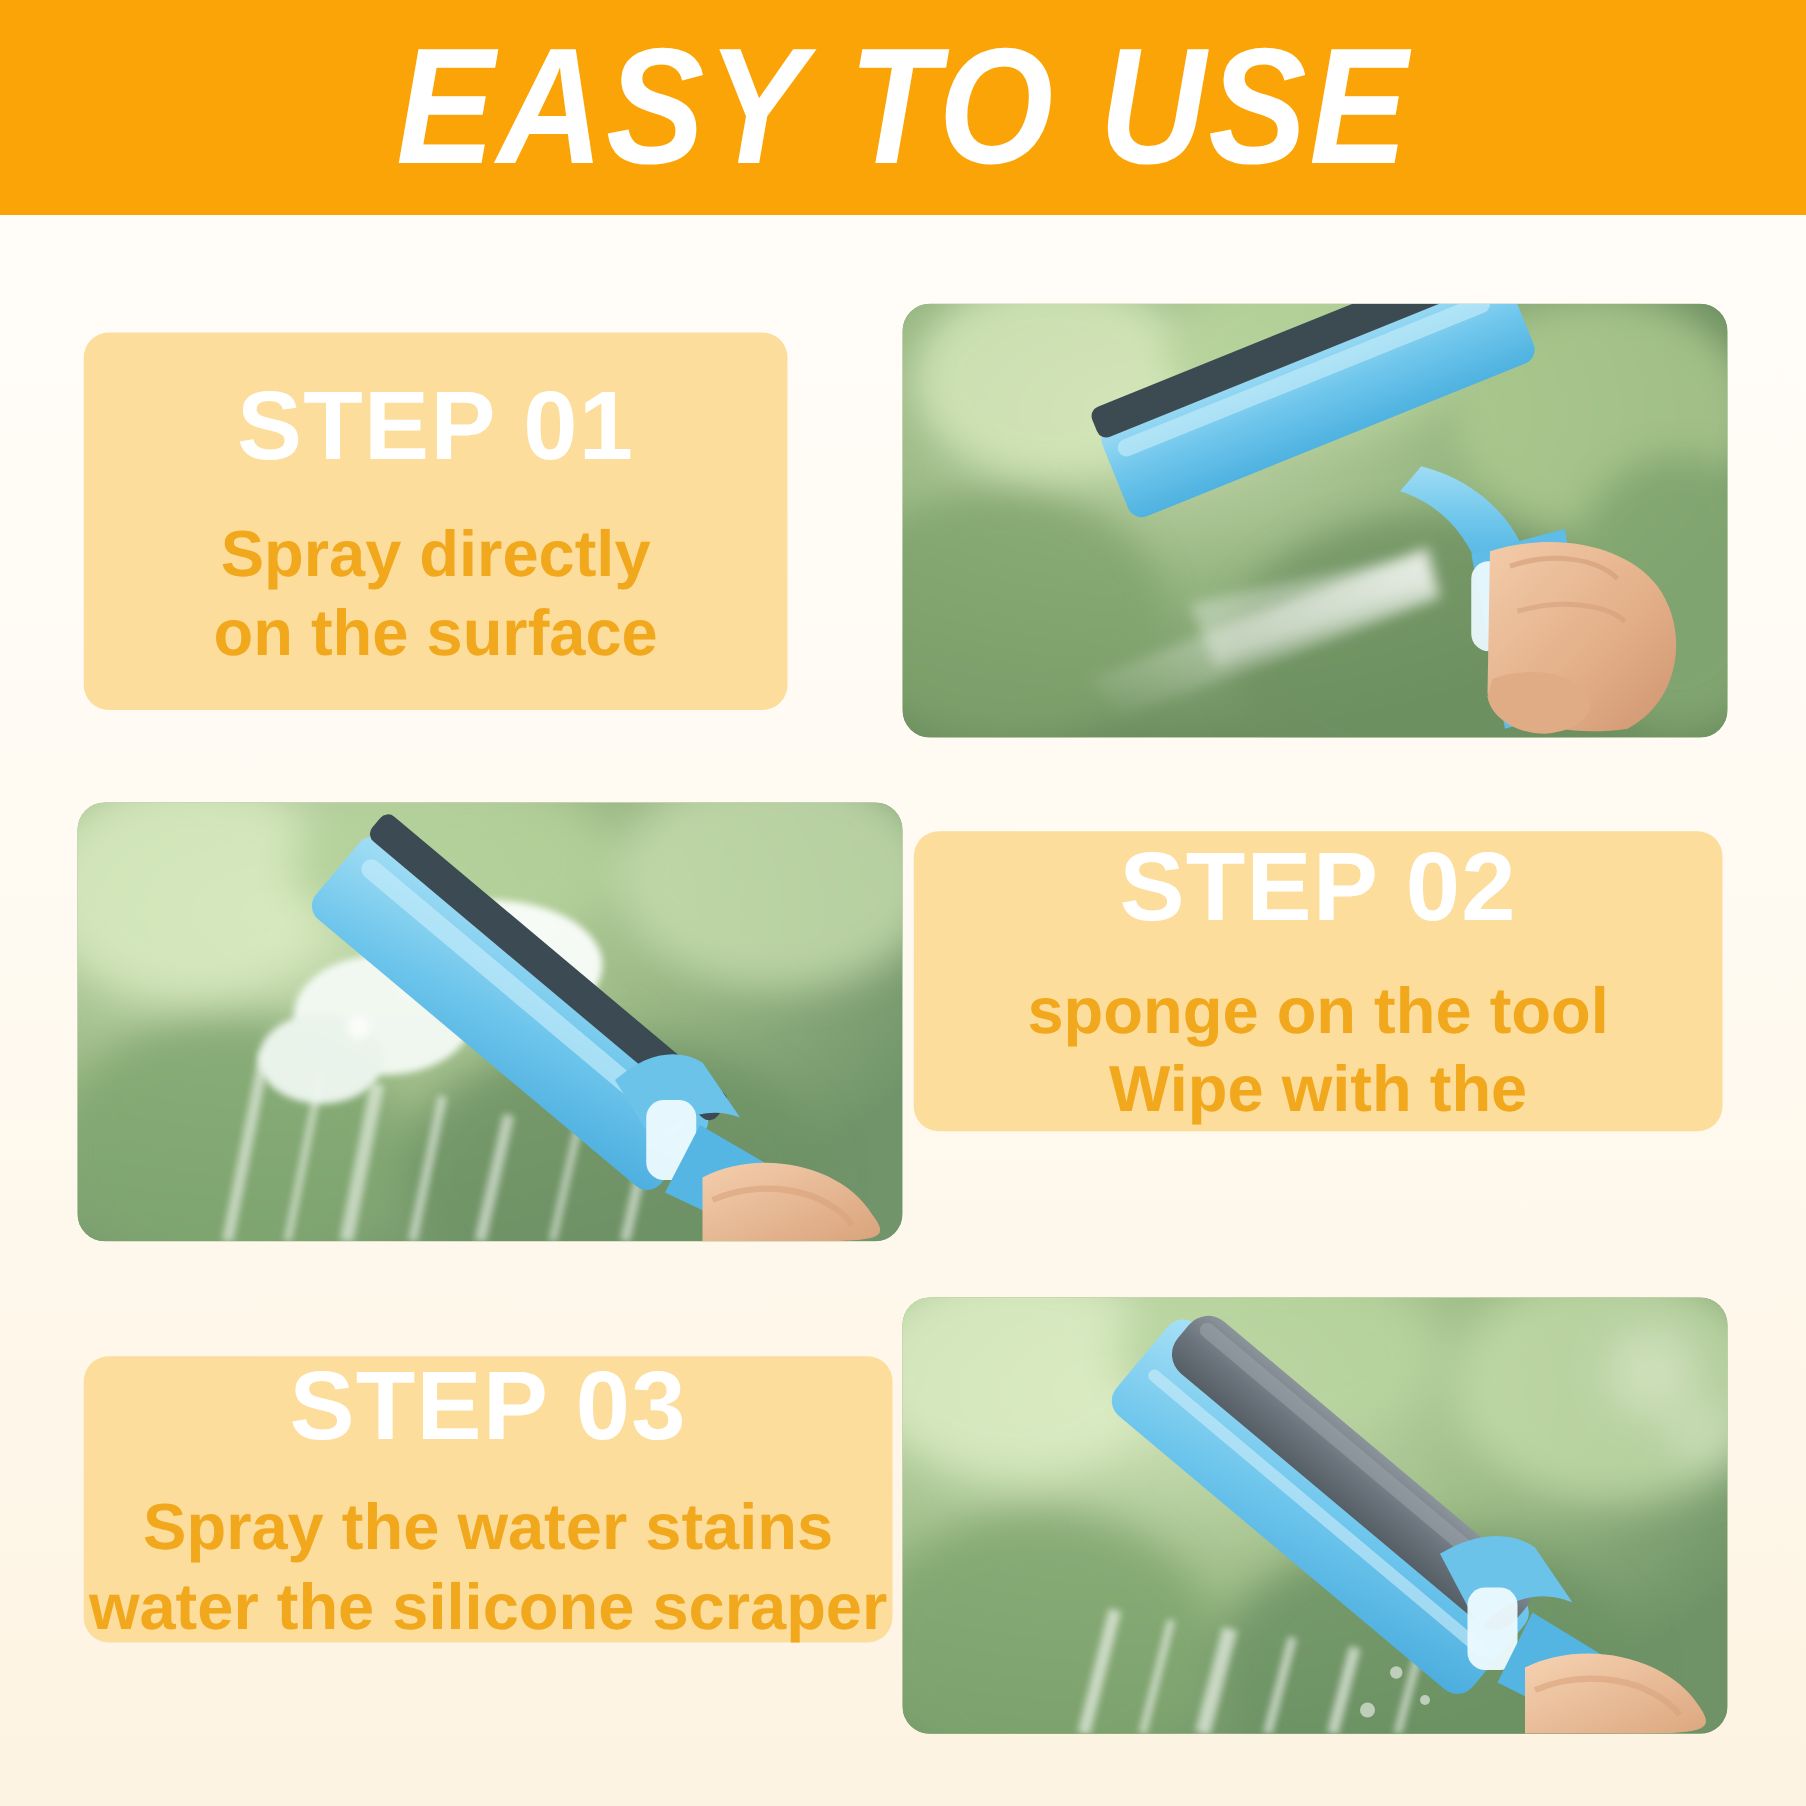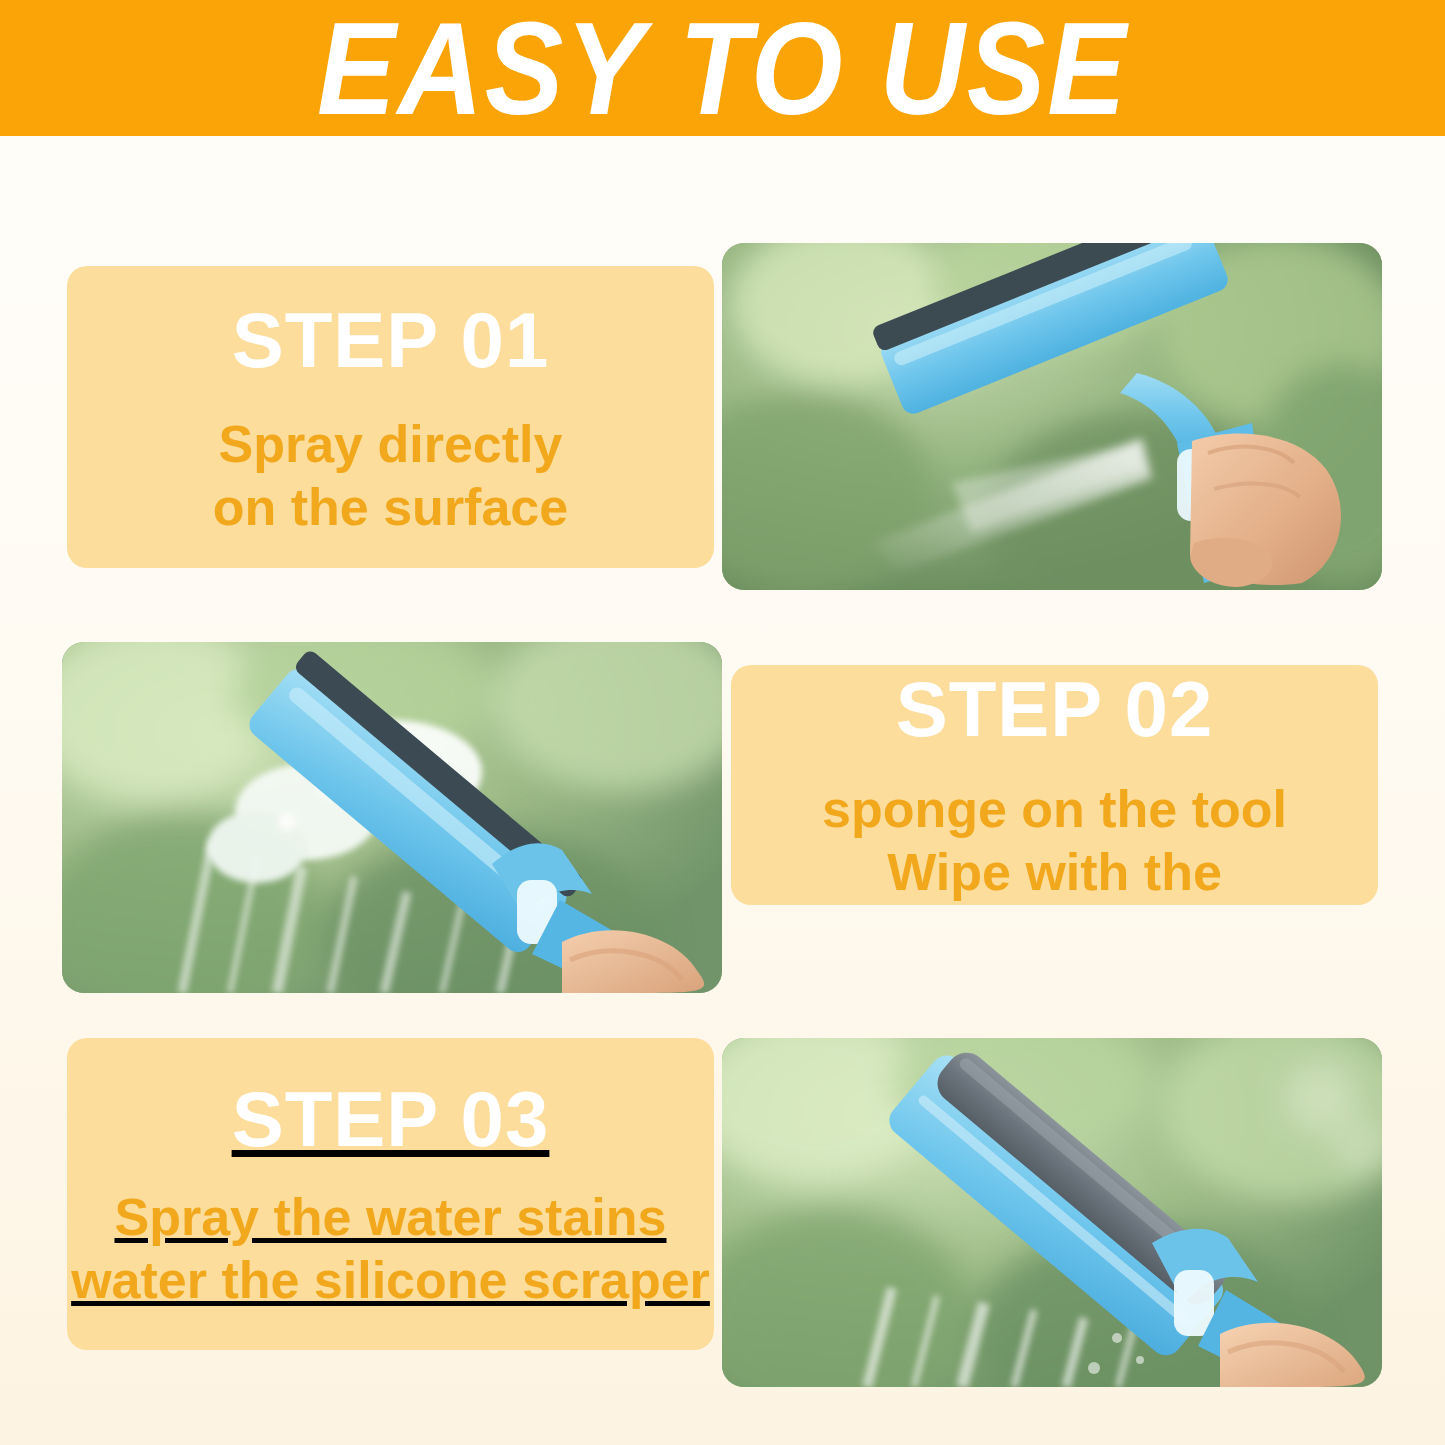--- a/index.html
+++ b/index.html
@@ -21,21 +21,21 @@
     background: linear-gradient(180deg, #FFFDFA 0%, #FFFBF3 45%, #FDF3E2 100%);
     overflow: hidden;
   }
 
   
   .header-bar {
     position: absolute;
     left: 0;
     top: 0;
     width: 1445px;
-    height: 136px;
+    height: 172px;
     background: #FAA408;
     display: flex;
     align-items: center;
     justify-content: center;
   }
   .header-title {
     color: #FFFFFF;
     font-size: 118px;
     font-weight: bold;
     font-style: italic;
@@ -86,21 +86,21 @@
     position: absolute;
     border-radius: 22px;
     overflow: hidden;
     background: #8FAE7C;
   }
   .photo svg { display: block; width: 100%; height: 100%; }
 
   
   #card-1 {
     left: 67px; top: 266px;
-    width: 647px; height: 302px;
+    width: 563px; height: 302px;
     padding-top: 6px;
   }
   #card-1 .card-step { margin-bottom: 34px; }
 
   #photo-1 {
     left: 722px; top: 243px;
     width: 660px; height: 347px;
   }
 
   
@@ -111,24 +111,23 @@
 
   #card-2 {
     left: 731px; top: 665px;
     width: 647px; height: 240px;
     padding-top: 4px;
   }
   #card-2 .card-step { margin-bottom: 30px; }
 
   
   #card-3 {
-    left: 67px; top: 1038px;
-    width: 647px; height: 312px;
+    left: 67px; top: 1085px;
+    width: 647px; height: 229px;
     padding-top: 4px;
-    text-decoration: underline;
   }
   #card-3 .card-step { margin-bottom: 28px; }
 
   #photo-3 {
     left: 722px; top: 1038px;
     width: 660px; height: 349px;
   }
 </style>
 </head>
 <body>

